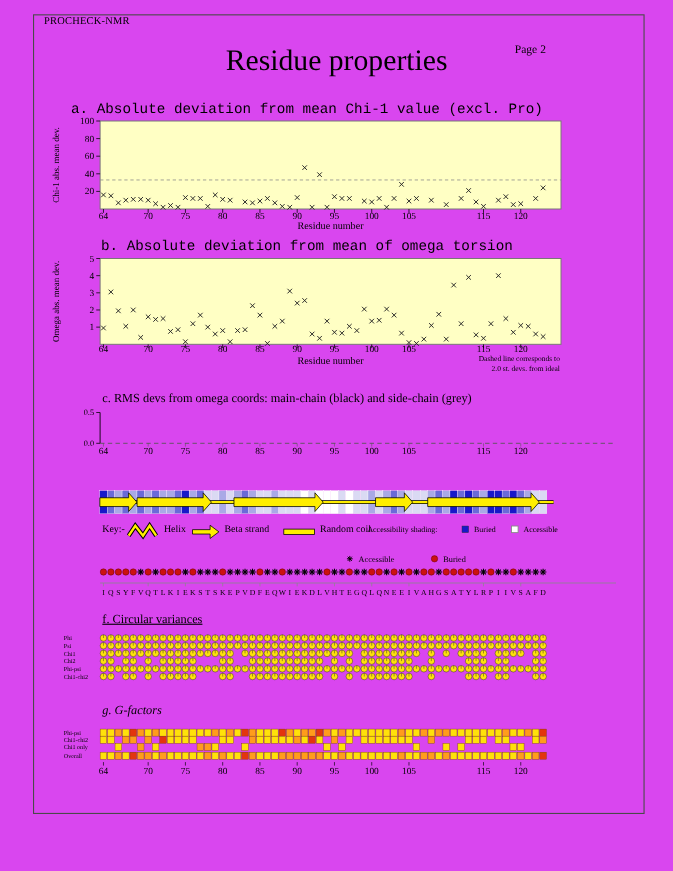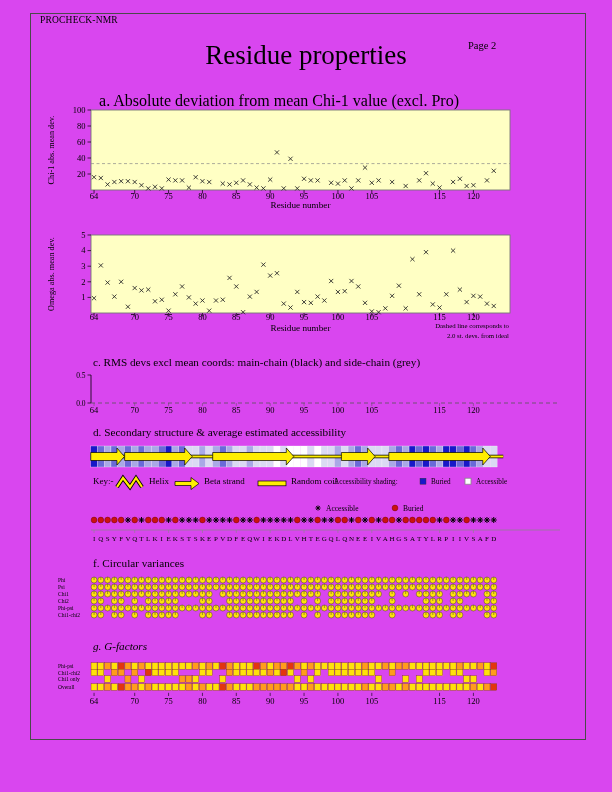--- a/index.html
+++ b/index.html
@@ -4,21 +4,21 @@
 <style>
   html,body{margin:0;padding:0;background:#e8e8e8;}
   .page{position:relative;width:612px;height:792px;background:#d946ef;overflow:hidden;
         font-family:"Liberation Serif","DejaVu Serif",serif;color:#000;}
   .abs{position:absolute;}
   .border-box{left:30px;top:13px;width:554px;height:725px;border:1.6px solid #4a4a4a;}
   .hdr-app{left:40px;top:15px;font-size:9.5px;letter-spacing:.2px;}
   .hdr-page{left:452px;top:40px;font-size:10.5px;margin-left:16px;}
   .main-title{left:0;top:40px;width:612px;text-align:center;font-size:27px;}
   .sub-title{left:0;top:59px;width:612px;text-align:center;font-size:17.5px;}
-  .pt-center{left:0;width:558px;text-align:center;font-size:16px;}
+  .pt-center{left:0;width:558px;text-align:center;font-size:13px;font-family:Liberation Mono, monospace;}
   .pt-left{left:93px;font-size:11.2px;}
   .footer{left:30px;top:745px;font-size:10px;}
   svg{position:absolute;left:0;overflow:visible;}
   svg text{font-family:"Liberation Serif","DejaVu Serif",serif;fill:#000;}
 </style>
 </head>
 <body>
 
 <div class="page">
   <div class="abs border-box"></div>
@@ -172,20 +172,21 @@
         <line x1="464.54349232012925" y1="82.1" x2="468.7434923201293" y2="77.9"></line>
         <line x1="471.3179466451091" y1="77.10000000000001" x2="475.51794664510913" y2="81.3"></line>
         <line x1="471.3179466451091" y1="81.3" x2="475.51794664510913" y2="77.10000000000001"></line>
         <line x1="484.86685529506866" y1="72.30000000000001" x2="489.0668552950687" y2="76.5"></line>
         <line x1="484.86685529506866" y1="76.5" x2="489.0668552950687" y2="72.30000000000001"></line>
         <line x1="491.64130962004845" y1="62.699999999999996" x2="495.8413096200485" y2="66.89999999999999"></line>
         <line x1="491.64130962004845" y1="66.89999999999999" x2="495.8413096200485" y2="62.699999999999996"></line>
       </g>
     </svg>
 
+  <div class="abs pt-center" style="top:216px;">b. Absolute deviation from mean of omega torsion</div>
   <svg id="svg-b" style="top:230px;" width="612" height="114">
       <rect x="91" y="5" width="419" height="78" fill="#FFFFC4" stroke="#777" stroke-width="0.9"></rect>
       <g>
         <line x1="87.5" y1="67.4" x2="91" y2="67.4" stroke="#000" stroke-width="0.7"></line>
         <text x="85.5" y="70.2" font-size="8.5" text-anchor="end">1</text>
         <line x1="87.5" y1="51.8" x2="91" y2="51.8" stroke="#000" stroke-width="0.7"></line>
         <text x="85.5" y="54.599999999999994" font-size="8.5" text-anchor="end">2</text>
         <line x1="87.5" y1="36.2" x2="91" y2="36.2" stroke="#000" stroke-width="0.7"></line>
         <text x="85.5" y="39" font-size="8.5" text-anchor="end">3</text>
         <line x1="87.5" y1="20.599999999999994" x2="91" y2="20.599999999999994" stroke="#000" stroke-width="0.7"></line>
@@ -340,21 +341,21 @@
         <line x1="484.86685529506866" y1="75.74" x2="489.0668552950687" y2="71.54"></line>
         <line x1="491.64130962004845" y1="73.88000000000001" x2="495.8413096200485" y2="78.08"></line>
         <line x1="491.64130962004845" y1="78.08" x2="495.8413096200485" y2="73.88000000000001"></line>
       </g>
       <g>
         <text x="509" y="98" font-size="6.8" text-anchor="end">Dashed line corresponds to</text>
         <text x="509" y="107.5" font-size="6.8" text-anchor="end">2.0 st. devs. from ideal</text>
       </g>
     </svg>
 
-  <div class="abs pt-left" style="top:356px;">c. RMS devs excl mean coords: main-chain (black) and side-chain (grey)</div>
+  <div class="abs pt-left" style="top:356px;">c. RMS devs from omega coords: main-chain (black) and side-chain (grey)</div>
   <svg id="svg-c" style="top:360px;" width="612" height="58">
       <g>
         <line x1="91" y1="15" x2="91" y2="43" stroke="#000" stroke-width="0.8"></line>
         <line x1="87.5" y1="15" x2="91" y2="15" stroke="#000" stroke-width="0.7"></line>
         <line x1="87.5" y1="43" x2="91" y2="43" stroke="#000" stroke-width="0.7"></line>
         <text x="85.5" y="17.5" font-size="7.5" text-anchor="end">0.5</text>
         <text x="85.5" y="45.5" font-size="7.5" text-anchor="end">0.0</text>
       </g>
       <line x1="91" y1="43" x2="560" y2="43" stroke="#555" stroke-width="0.8" stroke-dasharray="4,3"></line>
       <g>
@@ -376,21 +377,20 @@
         <text x="337.92886014551334" y="53" font-size="8.5" text-anchor="middle">100</text>
         <line x1="371.80113177041227" y1="43" x2="371.80113177041227" y2="46" stroke="#555" stroke-width="0.5"></line>
         <text x="371.80113177041227" y="53" font-size="8.5" text-anchor="middle">105</text>
         <line x1="439.5456750202102" y1="43" x2="439.5456750202102" y2="46" stroke="#555" stroke-width="0.5"></line>
         <text x="439.5456750202102" y="53" font-size="8.5" text-anchor="middle">115</text>
         <line x1="473.4179466451091" y1="43" x2="473.4179466451091" y2="46" stroke="#555" stroke-width="0.5"></line>
         <text x="473.4179466451091" y="53" font-size="8.5" text-anchor="middle">120</text>
       </g>
     </svg>
 
-  <div class="abs pt-left" style="top:426px;">d. Secondary structure &amp; average estimated accessibility</div>
   <svg id="svg-d" style="top:440px;" width="612" height="62">
       <g>
         <rect x="90.65850444624093" y="6" width="6.78" height="21" fill="#1818C8" stroke="#ffffff" stroke-width="0.3"></rect>
         <rect x="97.43295877122071" y="6" width="6.78" height="21" fill="#6A6AD8" stroke="#ffffff" stroke-width="0.3"></rect>
         <rect x="104.2074130962005" y="6" width="6.78" height="21" fill="#A9A9E6" stroke="#ffffff" stroke-width="0.3"></rect>
         <rect x="110.9818674211803" y="6" width="6.78" height="21" fill="#6A6AD8" stroke="#ffffff" stroke-width="0.3"></rect>
         <rect x="117.75632174616008" y="6" width="6.78" height="21" fill="#A9A9E6" stroke="#ffffff" stroke-width="0.3"></rect>
         <rect x="124.53077607113987" y="6" width="6.78" height="21" fill="#6A6AD8" stroke="#ffffff" stroke-width="0.3"></rect>
         <rect x="131.30523039611967" y="6" width="6.78" height="21" fill="#A9A9E6" stroke="#ffffff" stroke-width="0.3"></rect>
         <rect x="138.07968472109945" y="6" width="6.78" height="21" fill="#6A6AD8" stroke="#ffffff" stroke-width="0.3"></rect>
@@ -774,21 +774,21 @@
         <text x="453.09458367016975" y="41" font-size="7" text-anchor="middle">I</text>
         <text x="459.8690379951495" y="41" font-size="7" text-anchor="middle">I</text>
         <text x="466.64349232012927" y="41" font-size="7" text-anchor="middle">V</text>
         <text x="473.4179466451091" y="41" font-size="7" text-anchor="middle">S</text>
         <text x="480.1924009700889" y="41" font-size="7" text-anchor="middle">A</text>
         <text x="486.9668552950687" y="41" font-size="7" text-anchor="middle">F</text>
         <text x="493.74130962004847" y="41" font-size="7" text-anchor="middle">D</text>
       </g>
     </svg>
 
-  <div class="abs pt-left" style="top:557px;">f. Circular variances</div>
+  <div class="abs pt-left" style="top:557px;text-decoration:underline;">f. Circular variances</div>
   <svg id="svg-f" style="top:572px;" width="612" height="50">
       <g>
         <text x="58" y="10" font-size="5.5" text-anchor="start">Phi</text>
         <circle cx="94.04850444624093" cy="8" r="3" fill="#FFE10A" stroke="#333" stroke-width="0.45"></circle>
         <line x1="94.04850444624093" y1="8" x2="94.04850444624093" y2="5" stroke="#333" stroke-width="0.45"></line>
         <circle cx="100.82295877122071" cy="8" r="3" fill="#FFE10A" stroke="#333" stroke-width="0.45"></circle>
         <line x1="100.82295877122071" y1="8" x2="100.82295877122071" y2="5" stroke="#333" stroke-width="0.45"></line>
         <circle cx="107.5974130962005" cy="8" r="3" fill="#FFE10A" stroke="#333" stroke-width="0.45"></circle>
         <line x1="107.5974130962005" y1="8" x2="107.5974130962005" y2="5" stroke="#333" stroke-width="0.45"></line>
         <circle cx="114.3718674211803" cy="8" r="3" fill="#FFE10A" stroke="#333" stroke-width="0.45"></circle>

